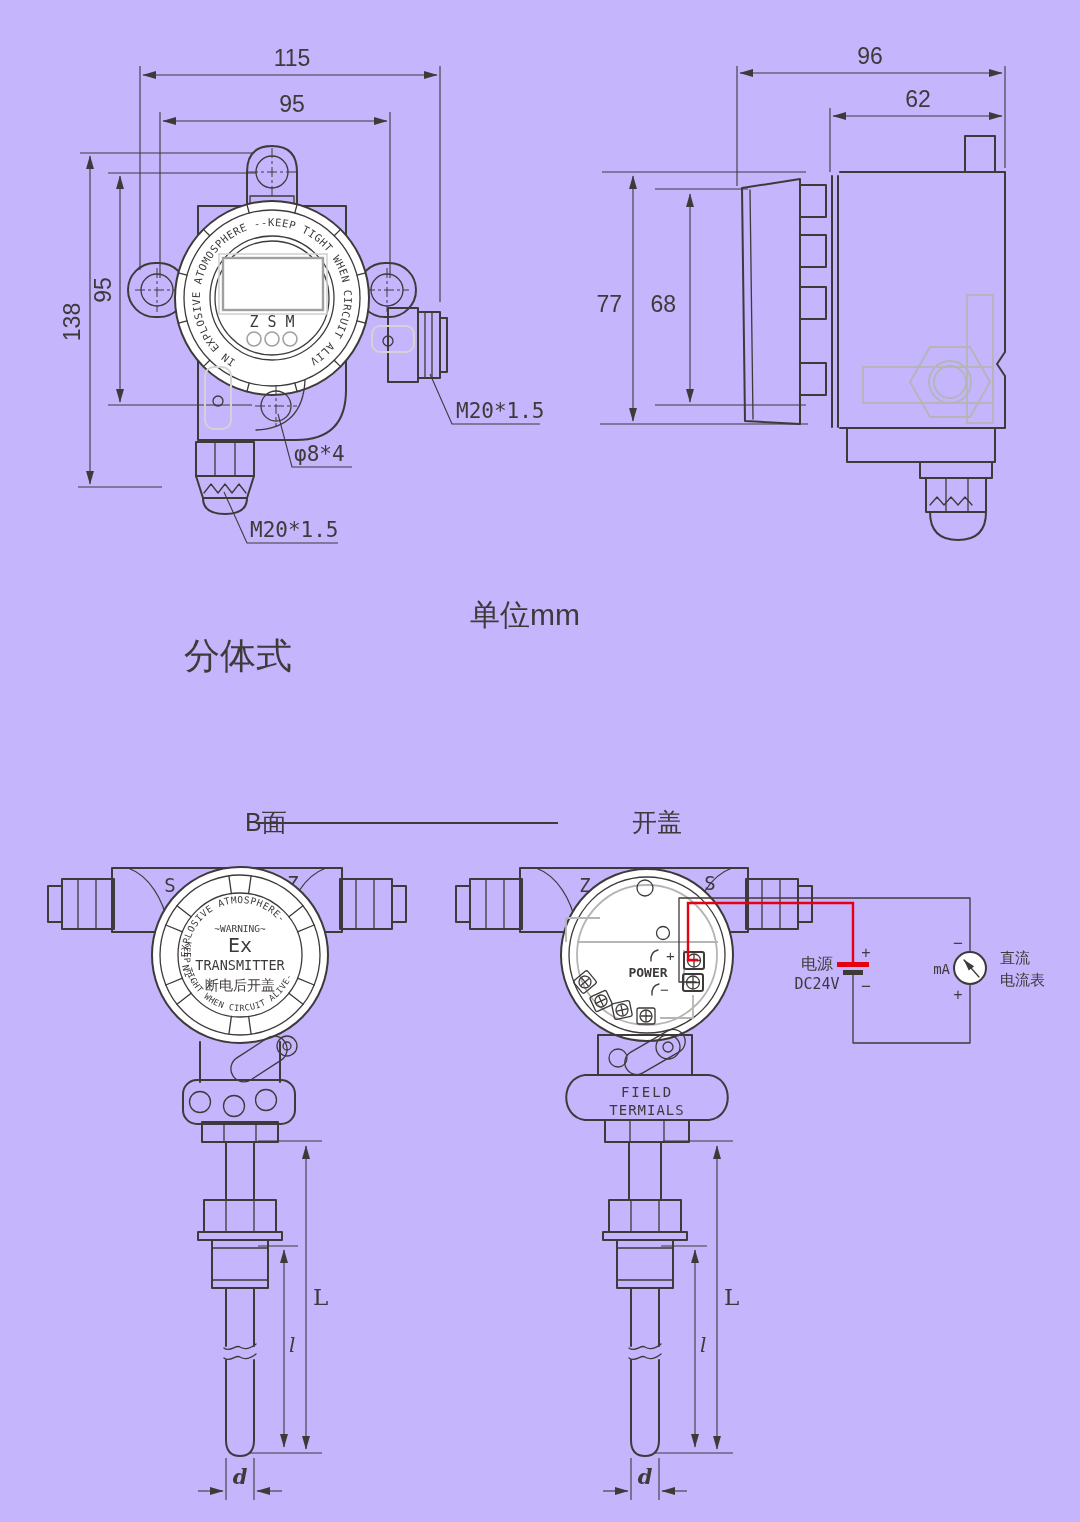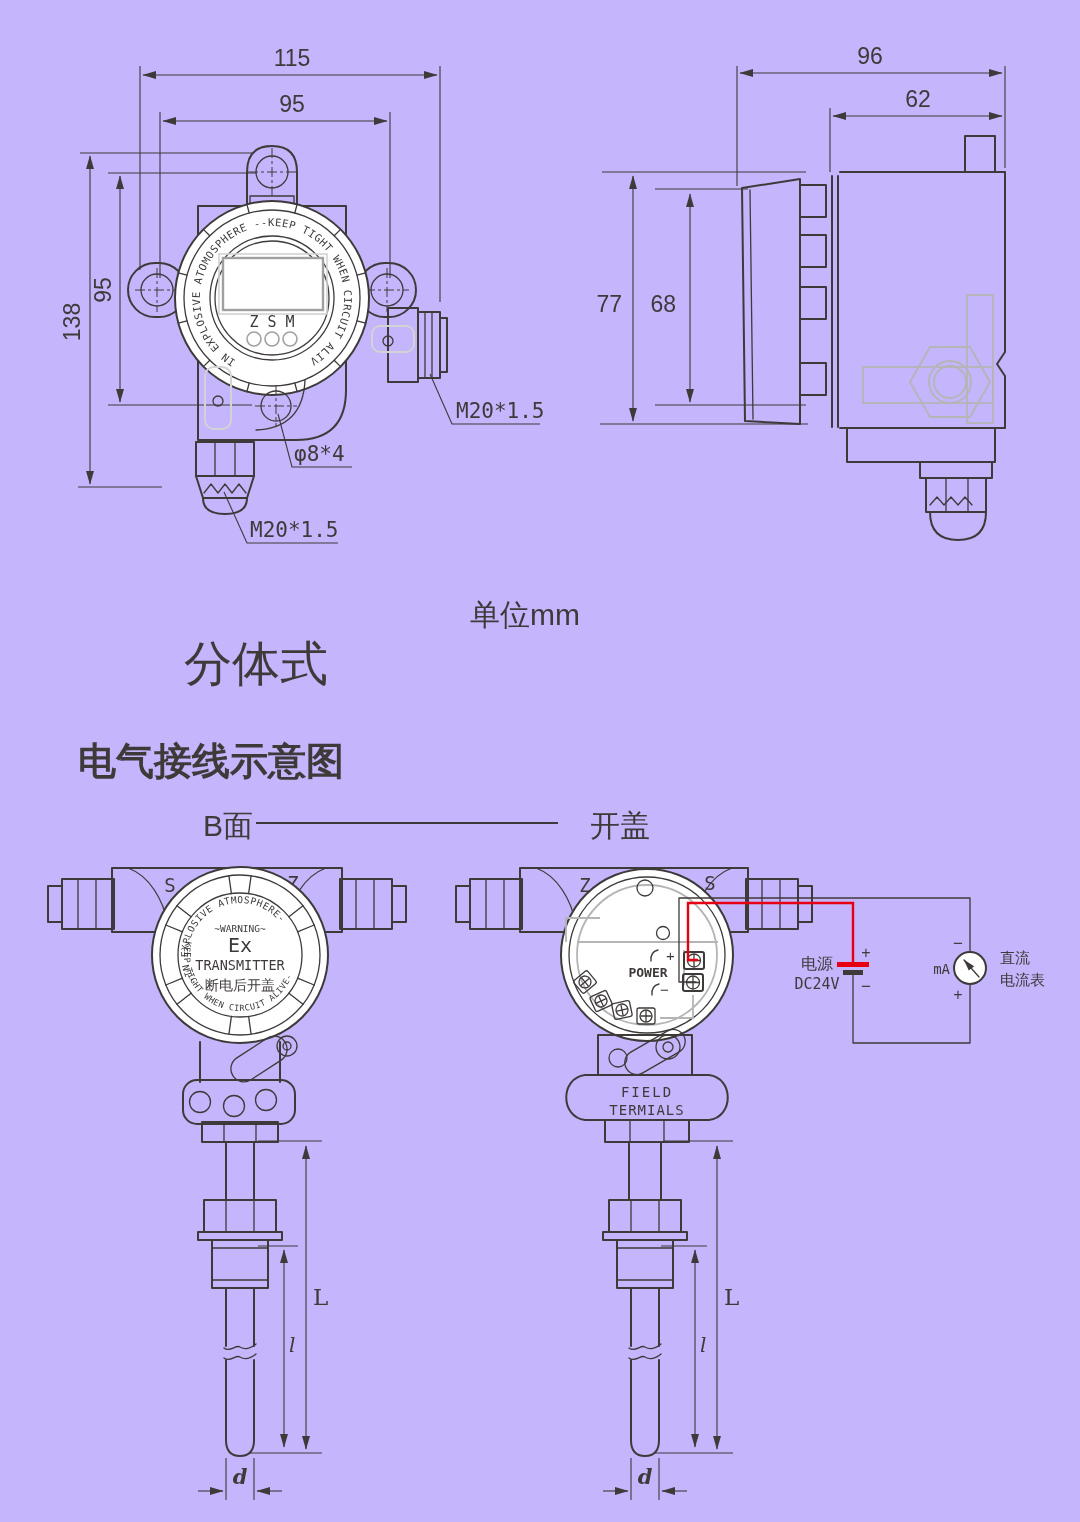--- a/index.html
+++ b/index.html
@@ -13,23 +13,23 @@
   .cl{stroke:#3e3a39;fill:none;stroke-width:1;stroke-dasharray:10 3 3 3;}
   .gry{stroke:#b5b5b6;fill:none;stroke-width:1.8;}
   .lgry{stroke:#d3d3d4;fill:none;stroke-width:2;}
   .red{stroke:#e60012;fill:none;stroke-width:2.4;}
   .wfill{fill:#ffffff;}
   text{fill:#3e3a39;}
   .dn{font:23px "Liberation Sans",sans-serif;}
   .cad{font-family:"DejaVu Sans Mono",monospace;}
   .ser{font-family:"DejaVu Serif",serif;}
   .ring{font-family:"DejaVu Sans Mono",monospace;letter-spacing:.5px;}
-  .capt{font-size:30px;color:#3e3a39;}
+  .capt{font-size:25px;color:#3e3a39;margin-left:42px;}
   .h-unit{font-size:30px;font-weight:normal;}
-  .h-type{font-size:48px;}
+  .h-type{font-size:36px;}
   .h-wire{font-size:38px;font-weight:bold;}
 </style>
 </head>
 <body>
 
 <div id="page">
 
   <svg class="abs" style="left:0;top:0" width="560" height="570" viewBox="0 0 560 570">
     <defs>
       <marker id="ahA" viewBox="0 0 12 8" refX="10.5" refY="4" markerWidth="14" markerHeight="9.5" orient="auto-start-reverse">
@@ -183,21 +183,20 @@
       <rect class="ln" x="926" y="478" width="60" height="34"></rect>
       <line class="ln2" x1="946" y1="479" x2="946" y2="511"></line>
       <line class="ln2" x1="968" y1="479" x2="968" y2="511"></line>
       <path class="ln2" d="M930,505 l7,-8 7,8 7,-8 7,8 7,-8 7,8"></path>
       <path class="ln" d="M930,512 L986,512 Q986,540 958,540 Q930,540 930,512 Z"></path>
     </g>
   </svg>
 
   <div class="abs h-unit" style="left:470px;top:595px">单位mm</div>
   <div class="abs h-type" style="left:184px;top:632px">分体式</div>
-  <div class="abs h-wire" style="left:78px;top:736px">电气接线示意图</div>
 
   <div class="abs capt" style="left:203px;top:806px">B面</div>
   <div class="abs" style="left:256px;top:822px;width:302px;height:0;border-top:2px solid #3e3a39"></div>
   <div class="abs capt" style="left:590px;top:806px">开盖</div>
 
   <svg class="abs" style="left:40px;top:855px" width="370" height="660" viewBox="40 855 370 660">
     <defs>
       <marker id="ahC" viewBox="0 0 12 8" refX="10.5" refY="4" markerWidth="14" markerHeight="9.5" orient="auto-start-reverse">
           <path d="M0,0.8 L11,4 L0,7.2 Z" fill="#3e3a39"></path>
         </marker>

